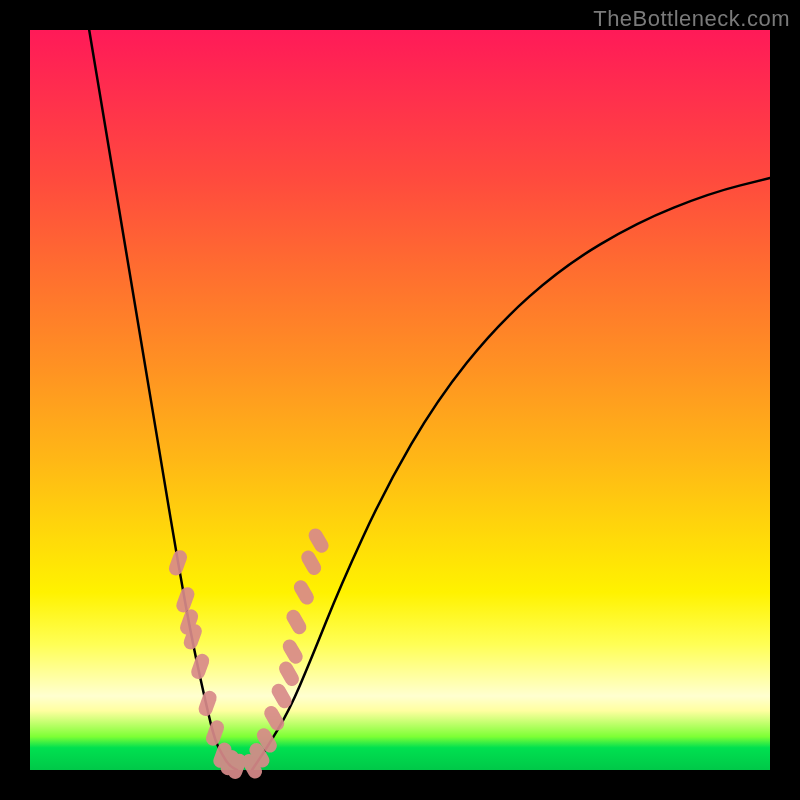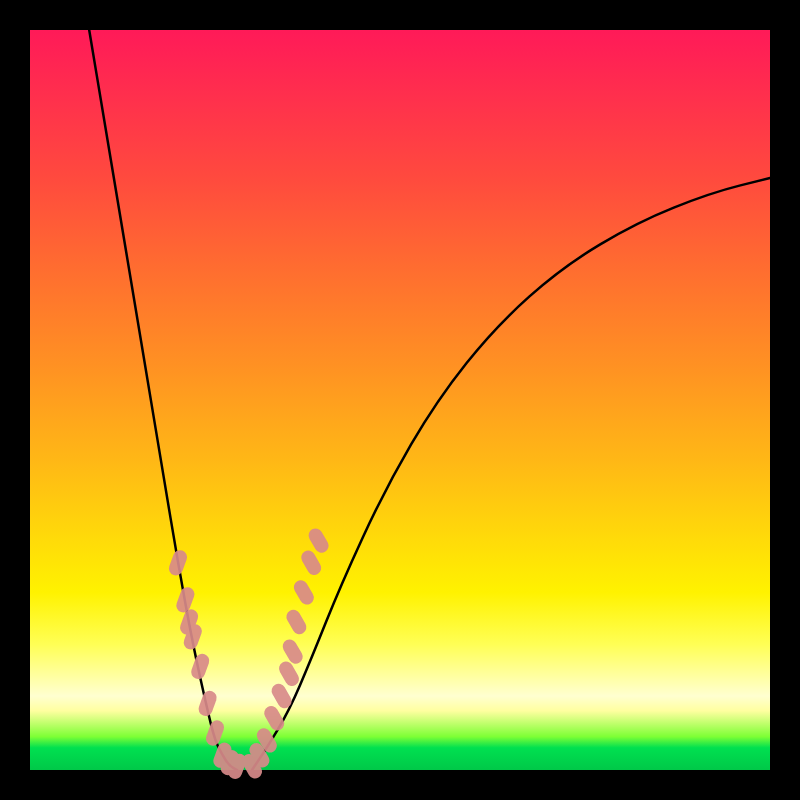--- a/index.html
+++ b/index.html
@@ -70,20 +70,21 @@
   }
   .ticks {
     fill: #d88a8a;
     opacity: 0.92;
   }
 </style>
 </head>
 <body>
 
 <div class="frame">
+  <div class="watermark">TheBottleneck.com</div>
 
   <div class="plot-area">
     <svg class="curves" viewBox="0 0 740 740">
       <path id="left-curve" class="curve" d="M 59.2 0 Q 59.2 0 66.6 44.39999999999998 Q 74 88.79999999999995 81.4 133.2 Q 88.8 177.60000000000002 96.2 222 Q 103.60000000000001 266.4 111 310.79999999999995 Q 118.4 355.2 125.8 399.6 Q 133.2 444 140.6 488.4 Q 148 532.8 155.4 573.5 Q 162.8 614.2 170.2 647.5 Q 177.6 680.8 181.3 695.5999999999999 Q 185 710.4 188.7 717.8 Q 192.4 725.2 196.10000000000002 730.75 Q 199.8 736.3 203.5 738.15 T 207.20000000000002 740"></path>
       <path id="right-curve" class="curve" d="M 222 740 Q 222 740 229.4 728.9 Q 236.8 717.8 247.9 699.3 Q 259 680.8 270.1 654.9 Q 281.2 629 296 592 Q 310.8 555 333 506.9 Q 355.2 458.8 381.1 414.4 Q 407.00000000000006 370 436.6 333 Q 466.2 296 499.5 266.4 Q 532.8 236.79999999999995 569.8 214.59999999999997 Q 606.8 192.39999999999998 643.8 177.59999999999997 Q 680.8000000000001 162.79999999999995 710.4000000000001 155.39999999999998 T 740 148"></path>
       <g id="tick-layer" class="ticks">
           <rect x="-13" y="-7" width="26" height="14" rx="7" transform="translate(148 532.8) rotate(-70)"></rect>
           <rect x="-13" y="-7" width="26" height="14" rx="7" transform="translate(155.4 569.8) rotate(-70)"></rect>
           <rect x="-13" y="-7" width="26" height="14" rx="7" transform="translate(159.1 592) rotate(-70)"></rect>
           <rect x="-13" y="-7" width="26" height="14" rx="7" transform="translate(162.8 606.8) rotate(-70)"></rect>

